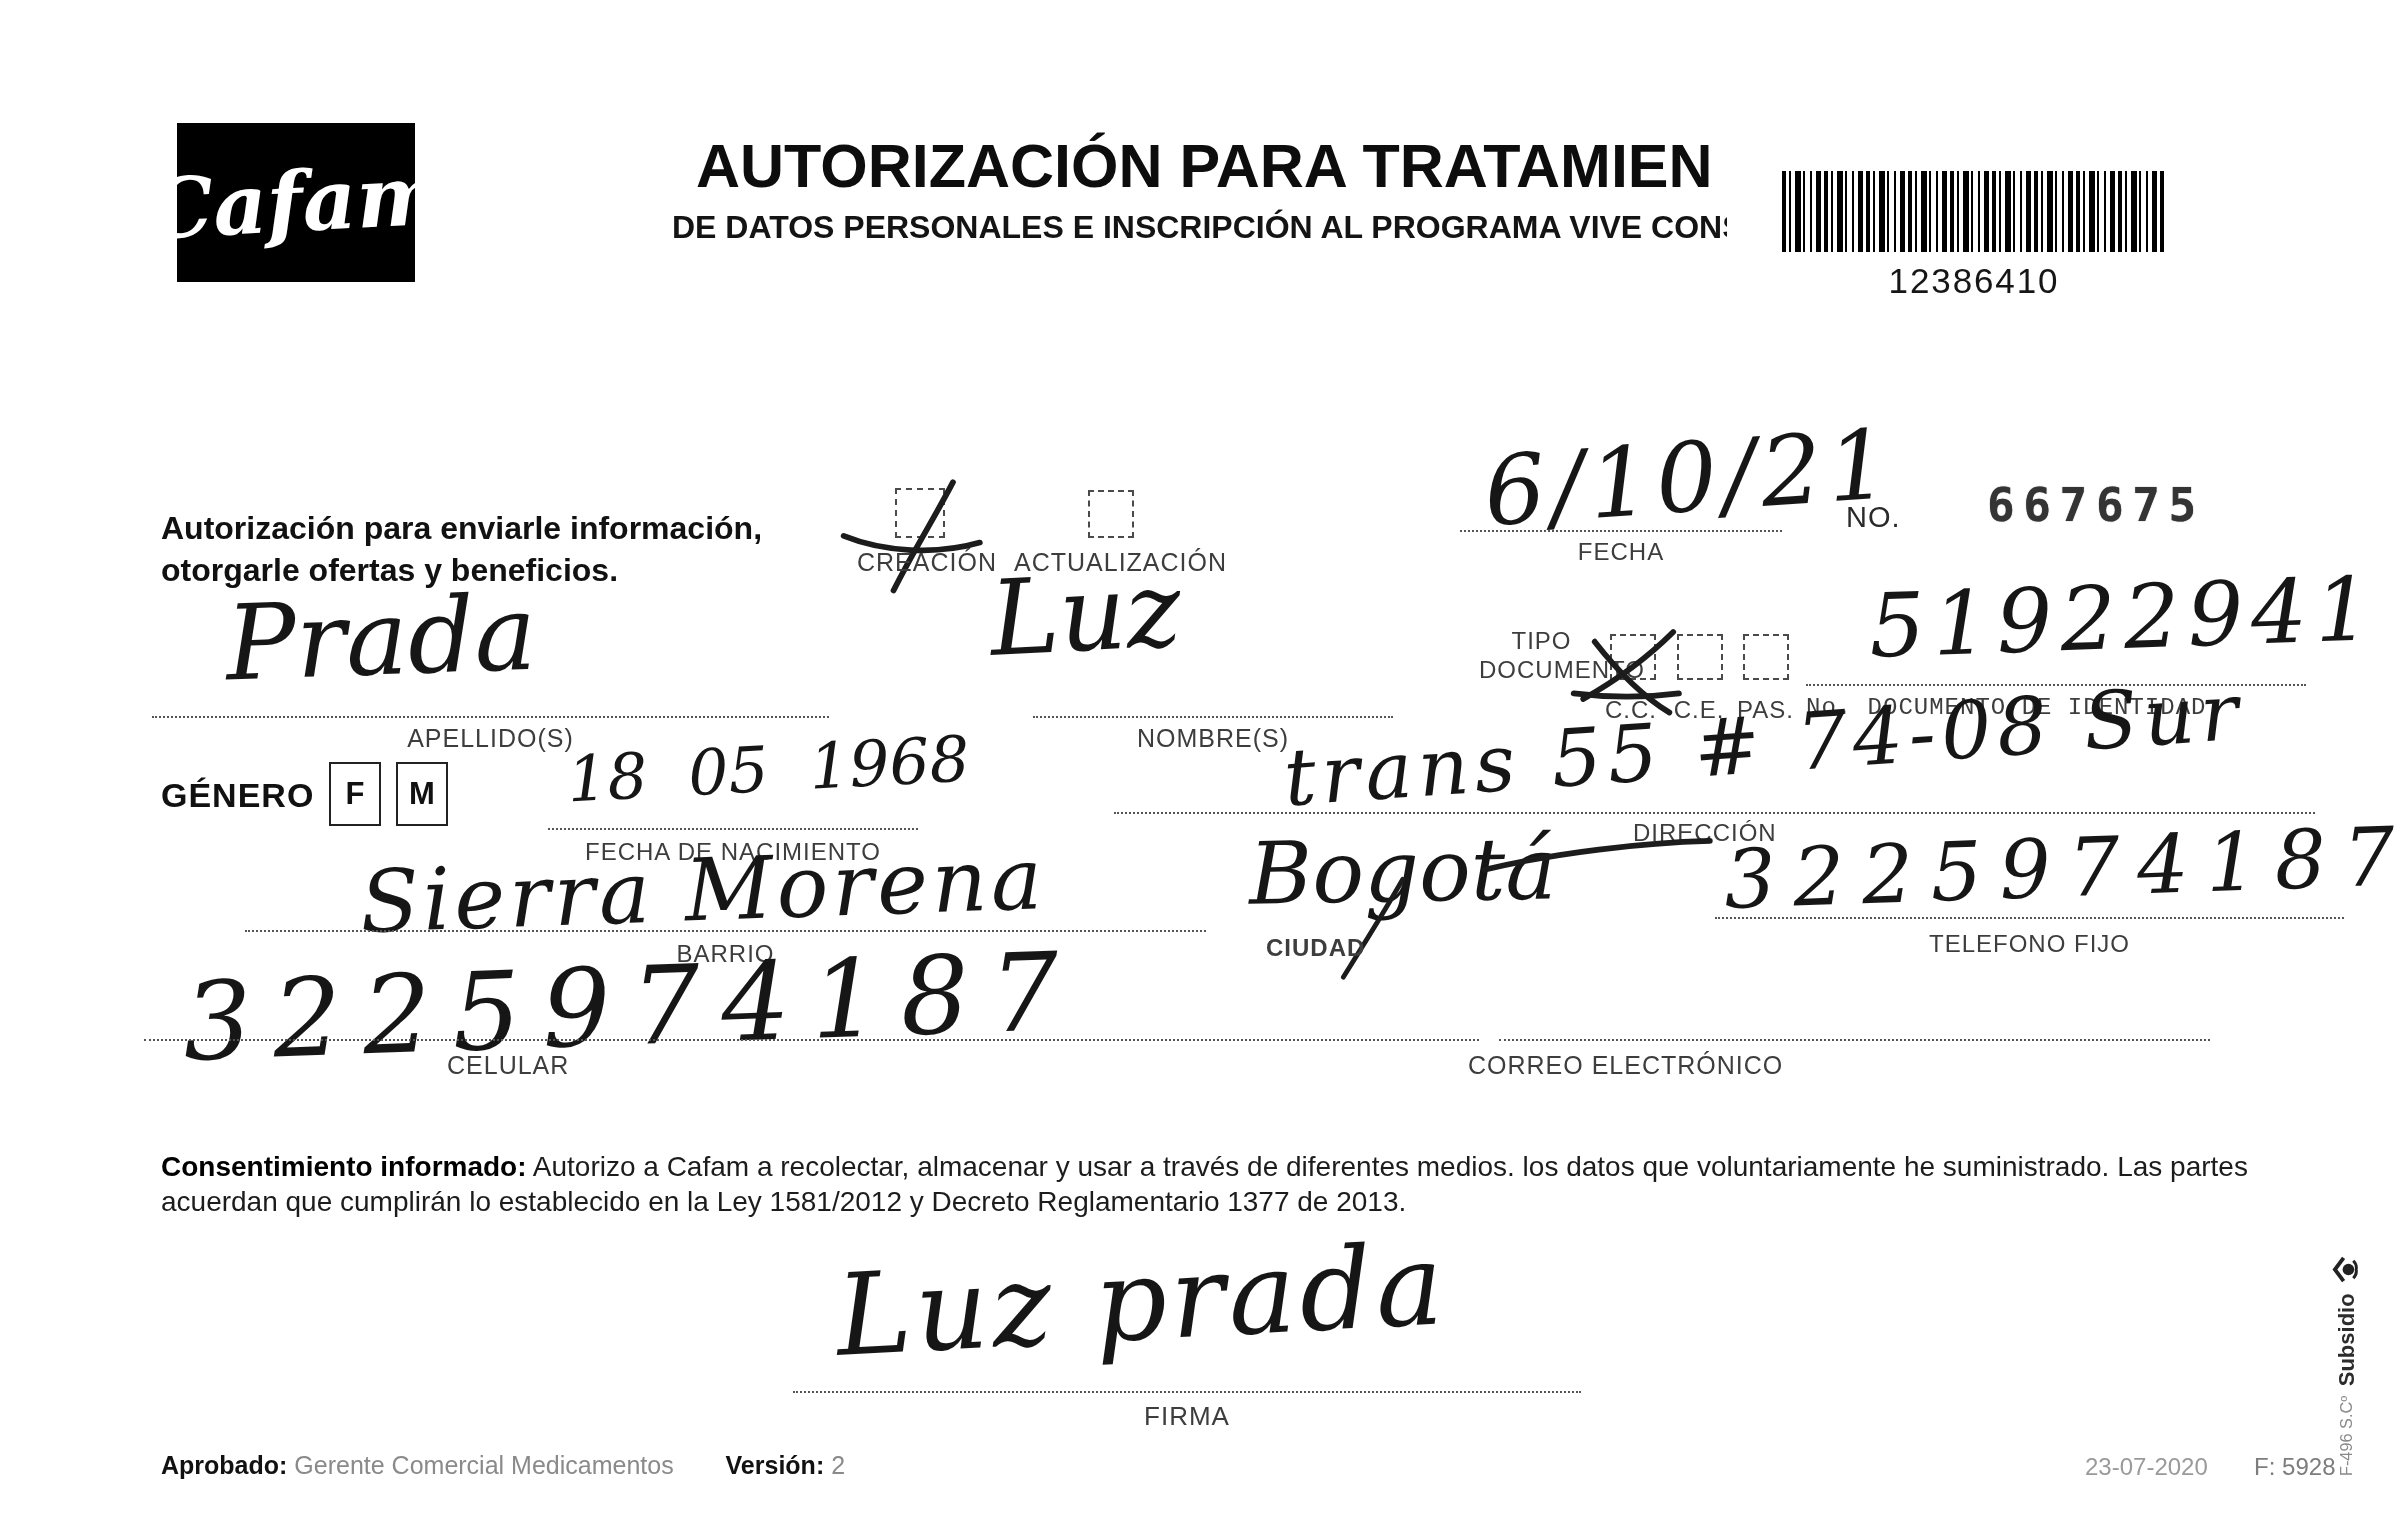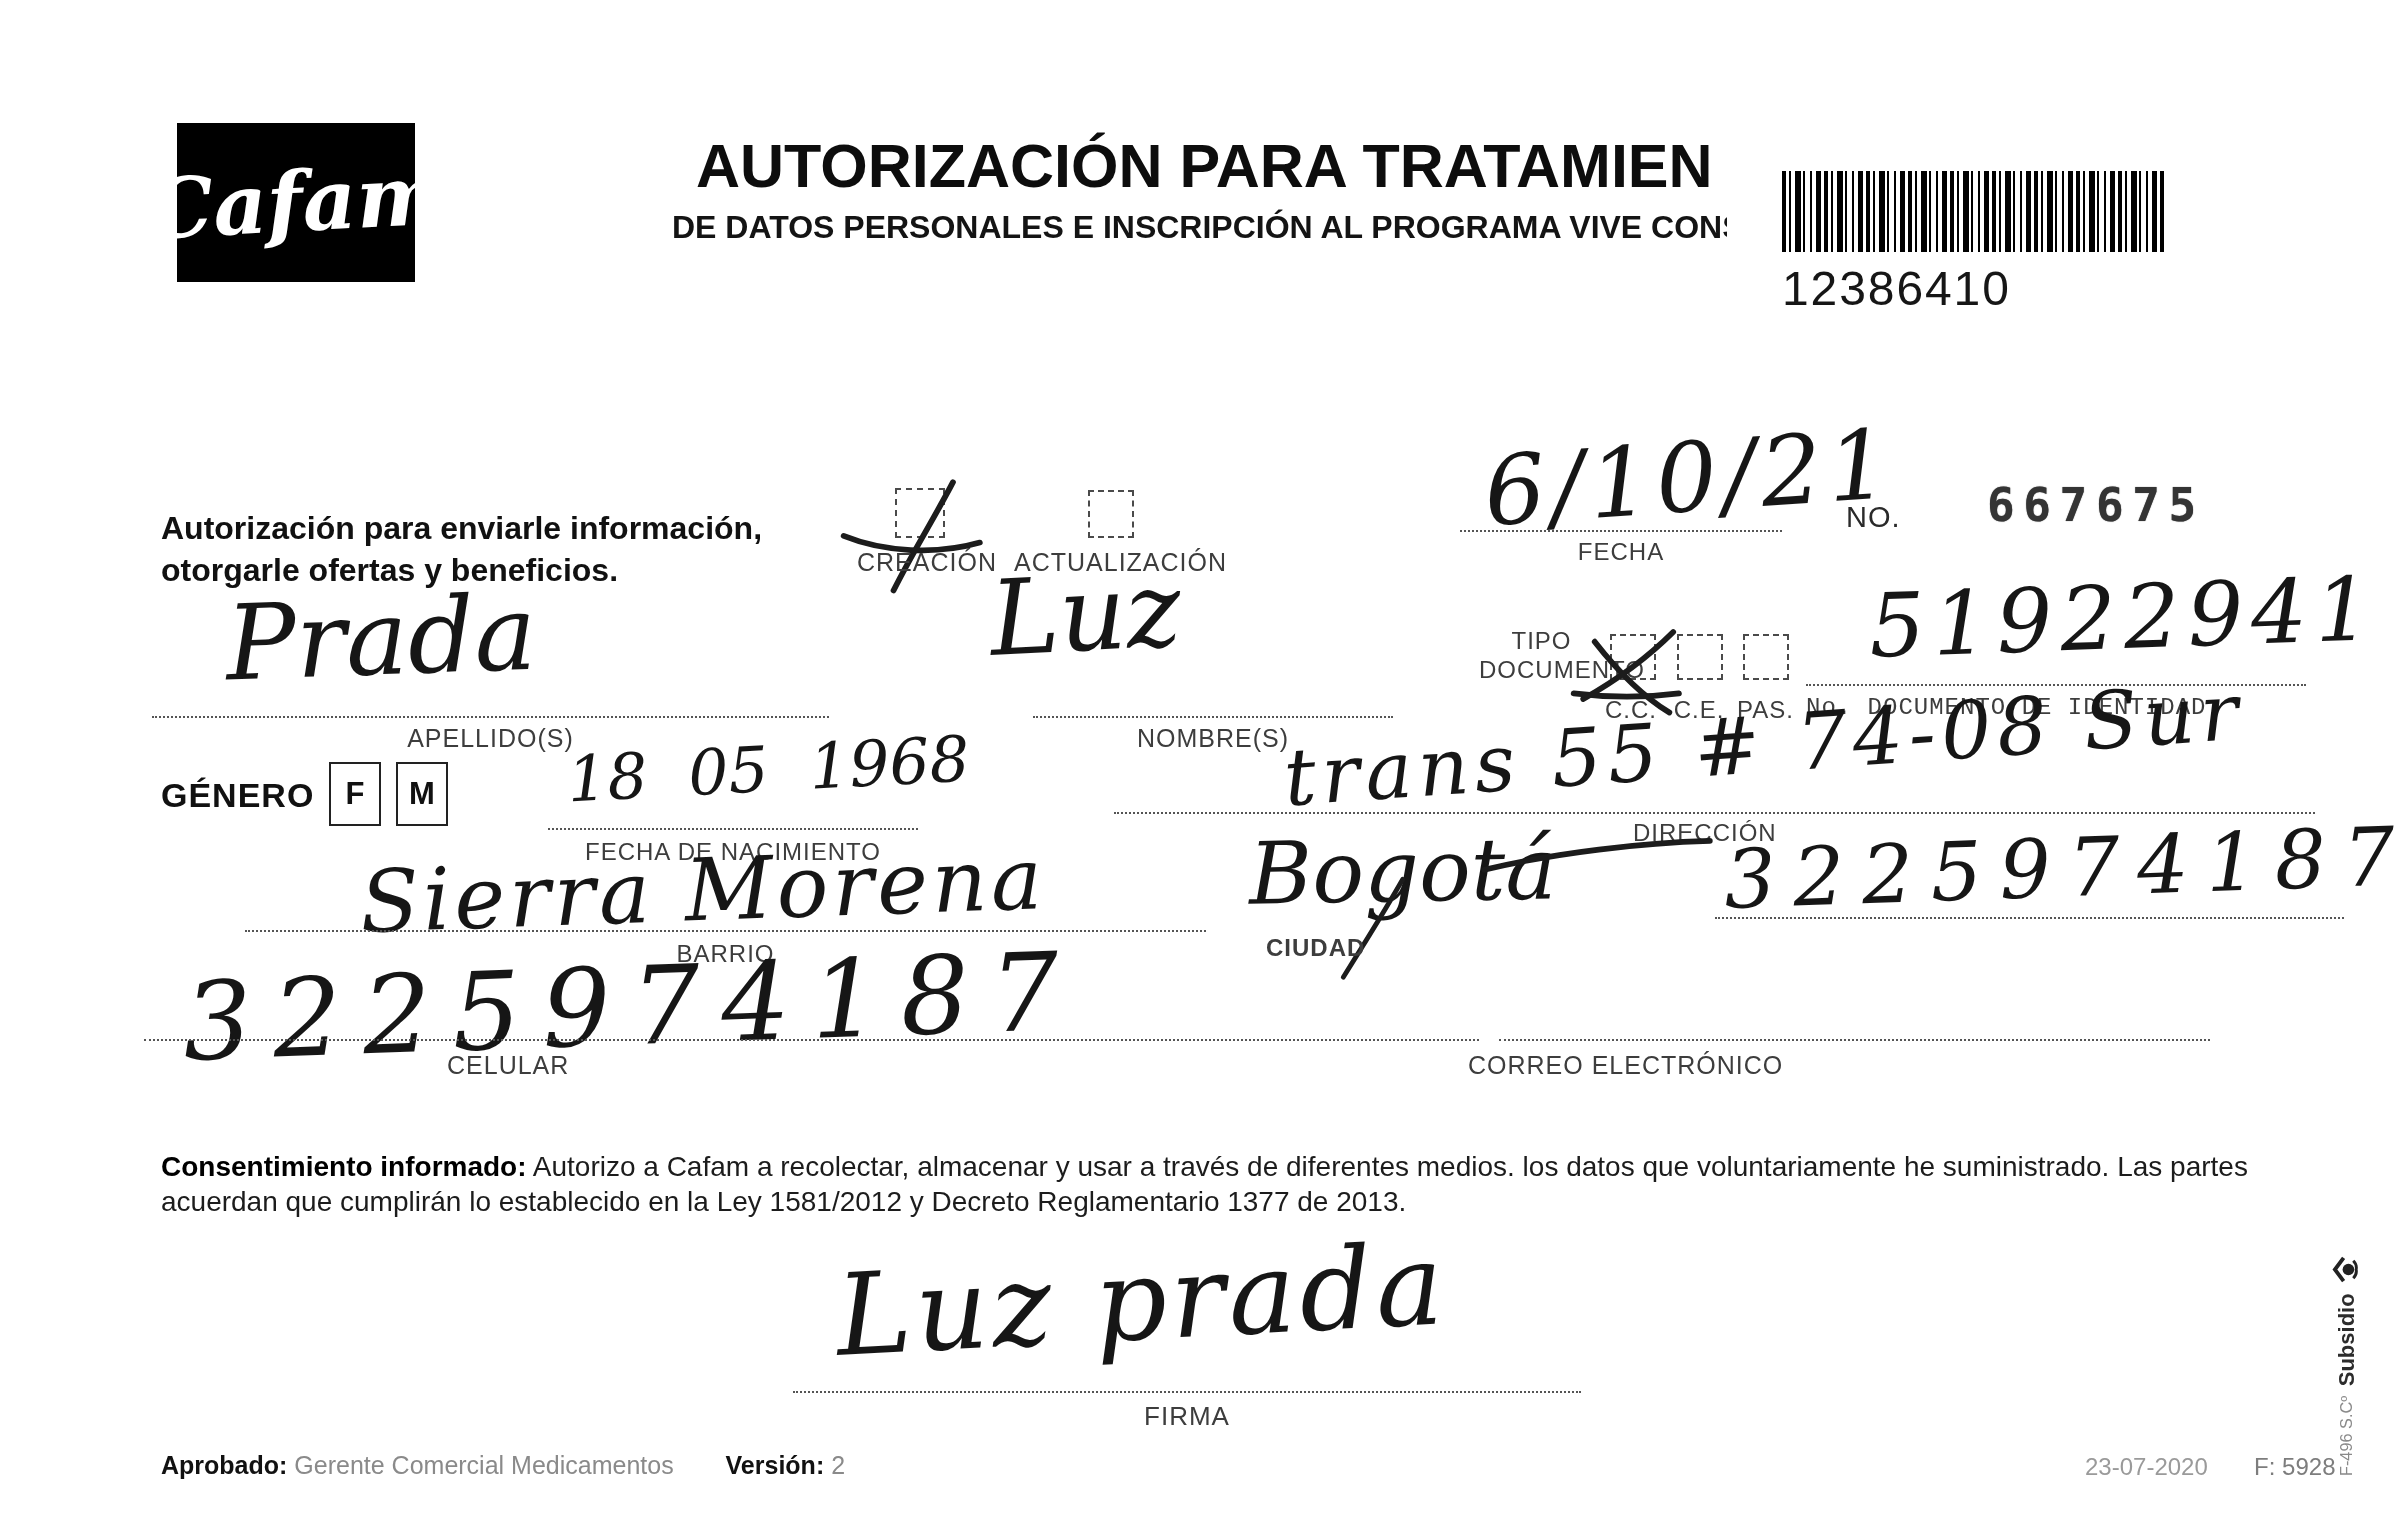--- a/index.html
+++ b/index.html
@@ -51,21 +51,21 @@
 
   <div class="abs" style="left:177px;top:123px;width:238px;height:159px;background:#000;display:flex;align-items:center;justify-content:center;">
     <span class="hand" style="color:#fff;font-size:83px;font-weight:bold;transform:rotate(-3deg);">Cafam</span>
   </div>
 
 
   <div class="abs title-clip" style="left:672px;top:131px;width:1055px;font-size:61px;font-weight:bold;letter-spacing:0px;color:#0d0d0d;margin-left:24px;">AUTORIZACIÓN PARA TRATAMIEN</div>
   <div class="abs title-clip" style="left:672px;top:209px;width:1055px;font-size:32px;font-weight:bold;color:#141414;">DE DATOS PERSONALES E INSCRIPCIÓN AL PROGRAMA VIVE CONSE</div>
 
   <div class="abs barcode" style="left:1782px;top:171px;width:384px;height:81px;"></div>
-  <div class="abs" style="left:1782px;top:261px;width:384px;font-size:48px;color:#161616;letter-spacing:1.9px;">12386410</div>
+  <div class="abs" style="left:1782px;top:261px;width:384px;text-align:center;font-size:35px;color:#161616;letter-spacing:1.9px;">12386410</div>
 
   <div class="abs hand" style="left:1484px;top:430px;font-size:96px;transform:rotate(-4deg);letter-spacing:5.8px;">6/10/21</div>
   <div class="abs dots" style="left:1460px;top:530px;width:322px;"></div>
   <div class="abs lbl" style="left:1460px;top:538px;width:322px;text-align:center;font-size:24px;">FECHA</div>
   <div class="abs lbl" style="left:1846px;top:501px;font-size:29px;color:#2a2a2a;">NO.</div>
   <div class="abs stamped-no" style="left:1960px;top:478px;font-size:46px;">667675</div>
 
   <div class="abs" style="left:161px;top:507px;font-size:32px;font-weight:bold;line-height:42px;color:#111;">
     <div>Autorización para enviarle información,</div>
     <div>otorgarle ofertas y beneficios.</div>
@@ -130,20 +130,21 @@
 
   <div class="abs hand" style="left:1249px;top:828px;font-size:86px;transform:rotate(-1deg);">Bogotá</div>
   <svg class="abs stroke-layer" style="left:1326px;top:812px;" width="403" height="173" viewBox="0 0 420 180">
     <path d="M165 60 C 240 42, 330 32, 400 30" stroke="#1c1c1c" stroke-width="6" fill="none" stroke-linecap="round"></path>
     <path d="M80 70 C 60 105, 35 145, 18 172" stroke="#1c1c1c" stroke-width="5" fill="none" stroke-linecap="round"></path>
   </svg>
   <div class="abs lbl" style="left:1266px;top:934px;font-size:24px;font-weight:bold;">CIUDAD</div>
 
   <div class="abs hand" style="left:1724px;top:828px;font-size:81px;transform:rotate(-2deg);letter-spacing:17.3px;">3225974187</div>
   <div class="abs dots" style="left:1715px;top:917px;width:629px;"></div>
+  <div class="abs lbl" style="left:1715px;top:930px;width:629px;text-align:center;font-size:24px;">TELEFONO FIJO</div>
 
   <div class="abs hand" style="left:183px;top:953px;font-size:108px;transform:rotate(-2deg);letter-spacing:21px;">3225974187</div>
   <div class="abs dots" style="left:144px;top:1039px;width:1335px;"></div>
   <div class="abs lbl" style="left:447px;top:1051px;font-size:25px;">CELULAR</div>
 
   <div class="abs dots" style="left:1499px;top:1039px;width:711px;"></div>
   <div class="abs lbl" style="left:1468px;top:1051px;font-size:25px;">CORREO ELECTRÓNICO</div>
 
   <div class="abs consent" style="left:161px;top:1149px;width:2114px;">
     <b>Consentimiento informado:</b><span> Autorizo a Cafam a recolectar, almacenar y usar a través de diferentes medios. los datos que voluntariamente he suministrado. Las partes acuerdan que cumplirán lo establecido en la Ley 1581/2012 y Decreto Reglamentario 1377 de 2013.</span>

